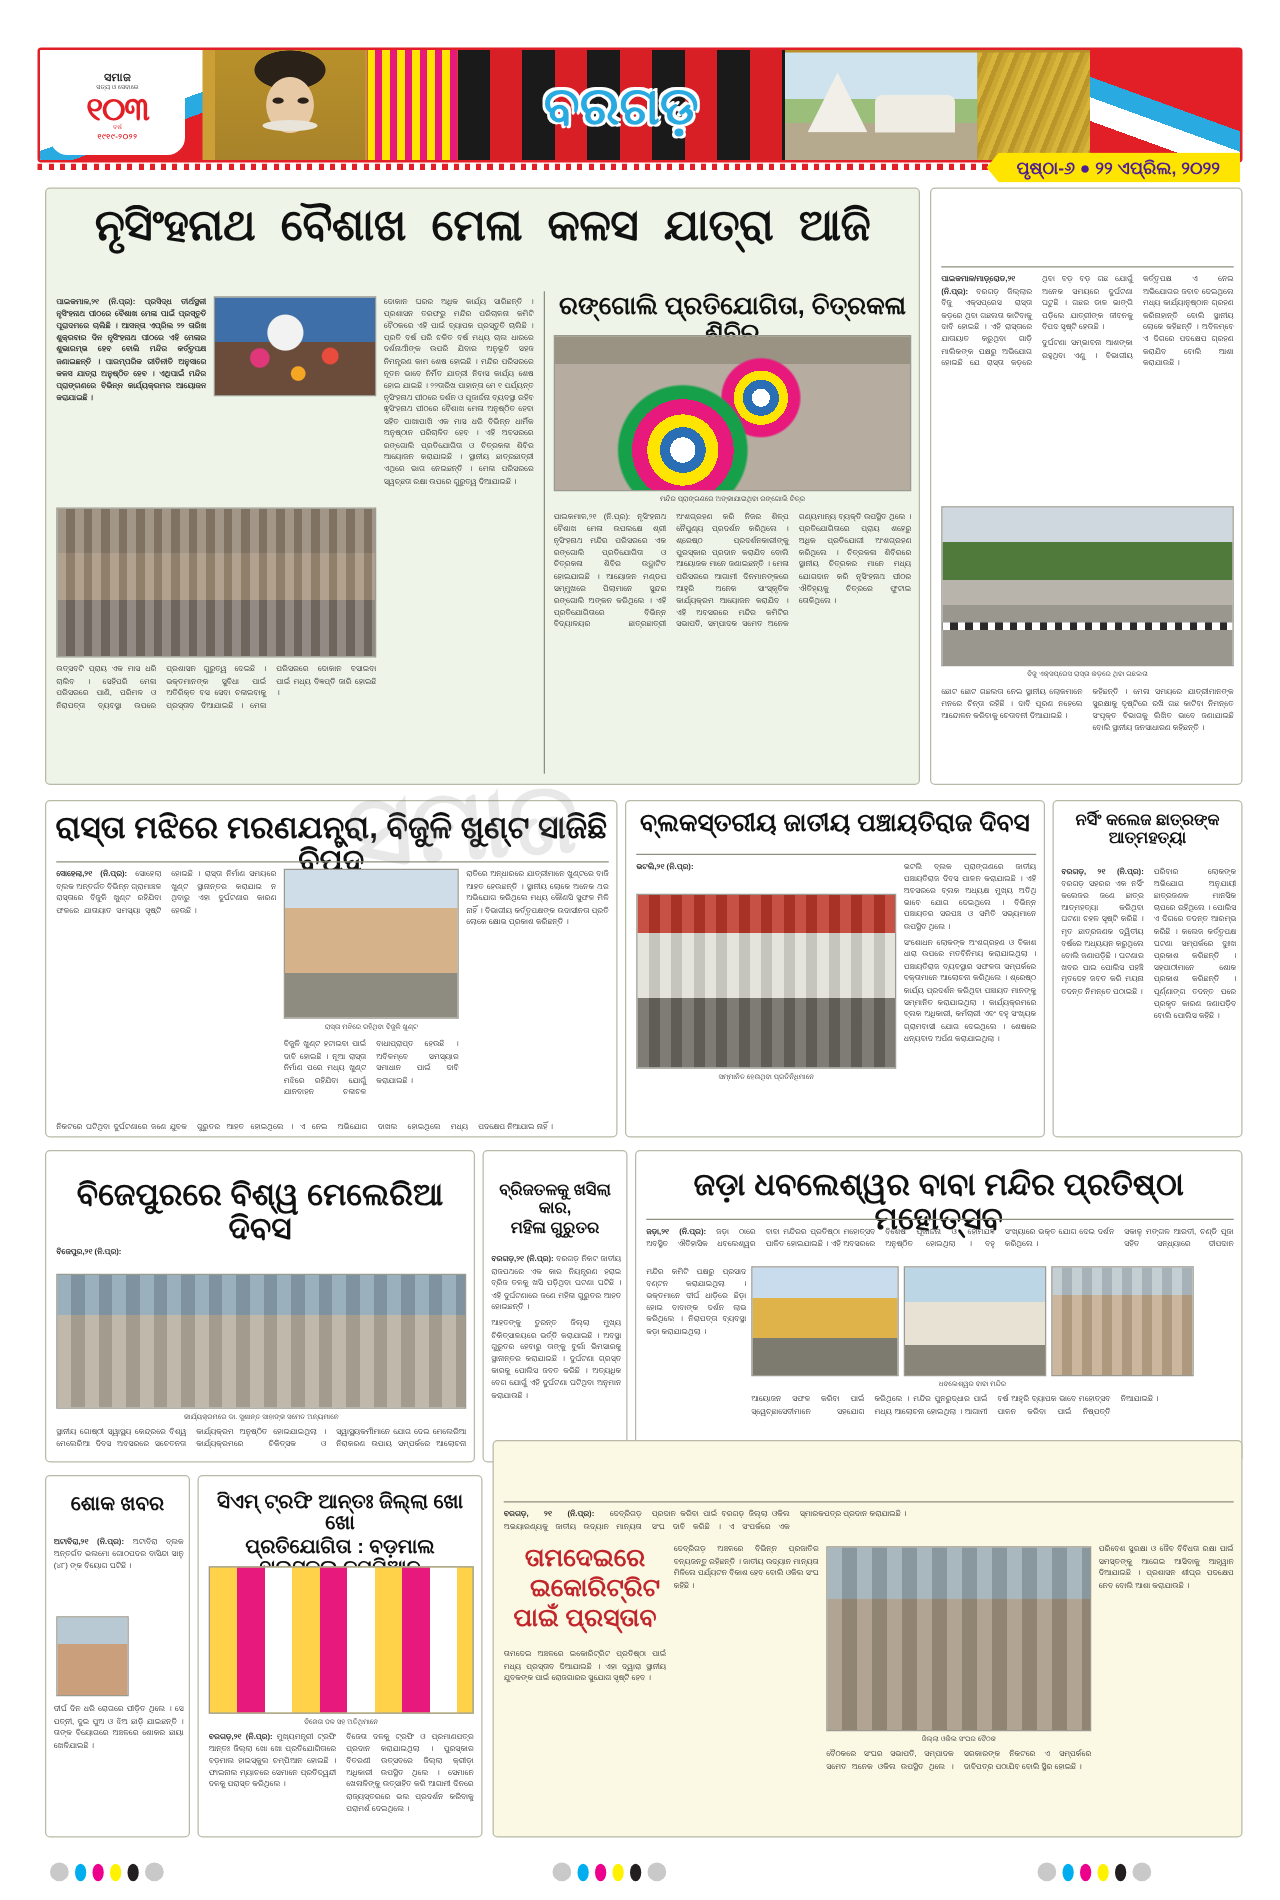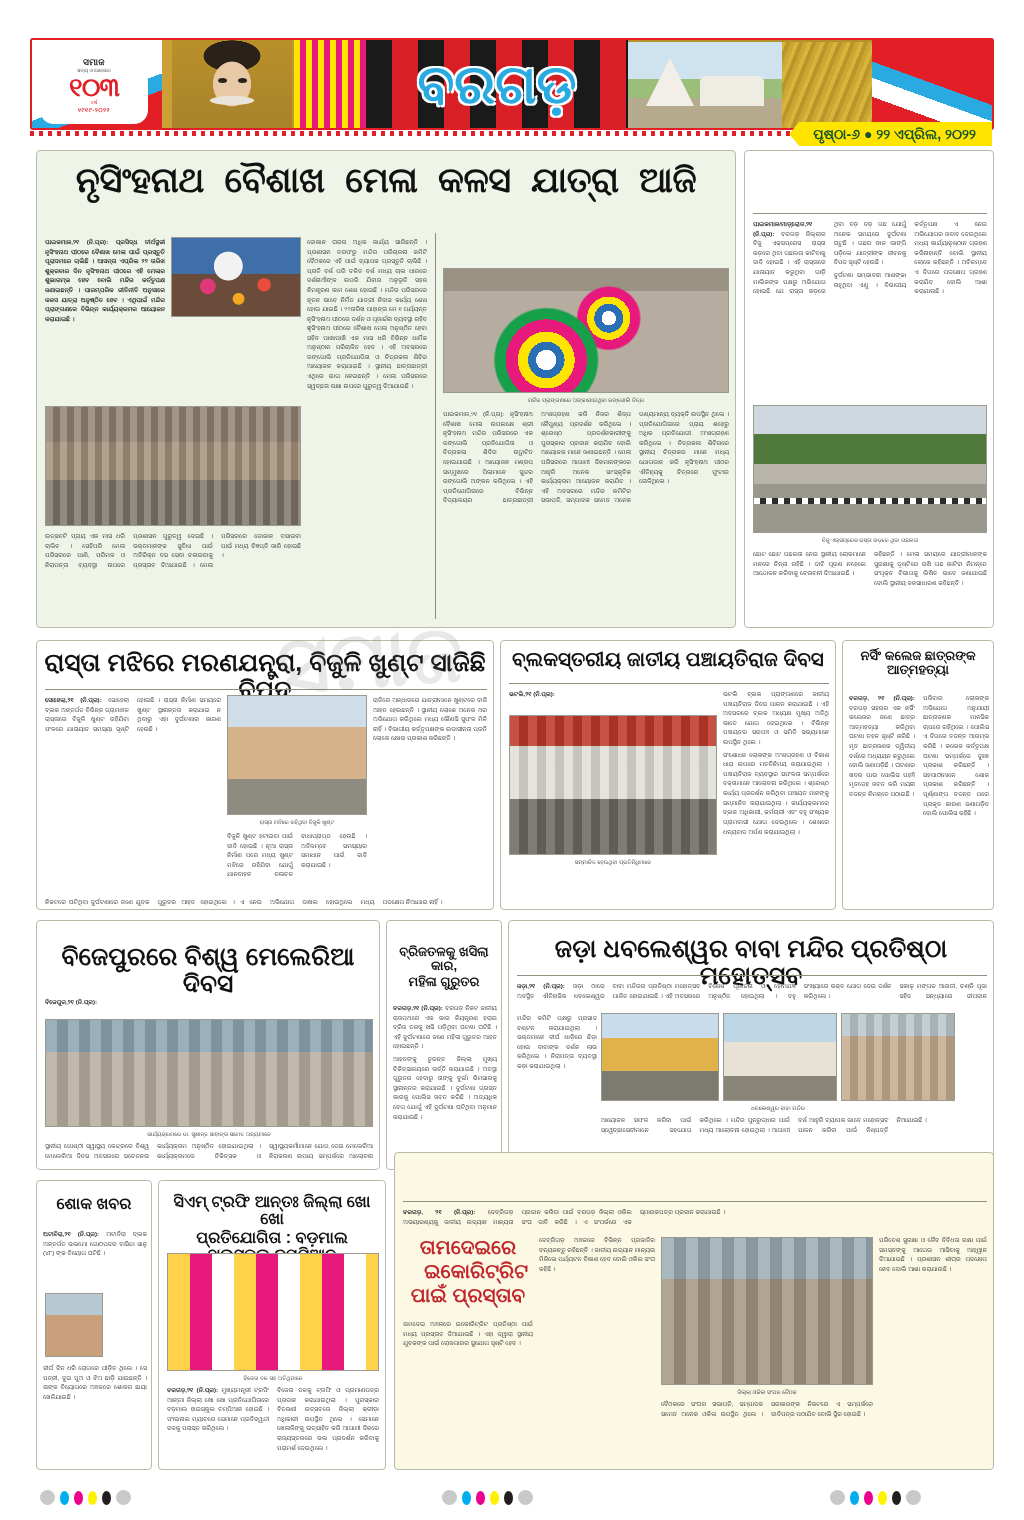--- a/index.html
+++ b/index.html
@@ -57,21 +57,21 @@
       repeating-linear-gradient(90deg, #1a1a1a 0 26px, #d81f26 26px 52px),
       #d81f26;
   }
   .mh-checks::after{
     content:""; position:absolute; inset:0;
     background: repeating-linear-gradient(0deg, rgba(255,255,255,.0) 0 22px, rgba(255,255,255,.0) 22px 44px);
   }
   .mh-title {
     position:absolute; left:340px; top:16px; width:250px; height:58px;
     display:flex; align-items:center; justify-content:center;
-    font-size:54px; font-weight:bold; color:#29abe2;
+    font-size:42px; font-weight:bold; color:#29abe2;
     text-shadow: 2px 2px 0 #fff, -2px -2px 0 #fff, 2px -2px 0 #fff, -2px 2px 0 #fff;
     z-index:3;
   }
   .mh-photo1 {
     position:absolute; left:596px; top:2px; width:154px; height:88px;
     background: linear-gradient(#cfe3ef 0 42%, #9bbf7a 42% 64%, #b5a98e 64% 100%);
   }
   .mh-photo1::before{
     content:""; position:absolute; left:18px; top:16px; width:48px; height:48px;
     background:#f1efe8; clip-path: polygon(50% 0,100% 100%,0 100%);
@@ -87,21 +87,21 @@
   .mh-redwedge {
     position:absolute; right:0; top:0; width:120px; height:92px;
     background: linear-gradient(200deg, #e21e26 0 48%, #29abe2 48% 60%, #ffffff 60% 74%, #e21e26 74% 100%);
   }
   .mh-dots {
     position:absolute; left:30px; top:131px; width:840px; height:5px;
     background: repeating-linear-gradient(90deg,#e21e26 0 4px, #fff 4px 9px);
   }
   .mh-date {
     position:absolute; right:32px; top:122px; height:24px; padding:0 16px 0 24px;
-    background:#ffe400; color:#14532d; font-size:14px; font-weight:bold;
+    background:#ffe400; color:#4c1d95; font-size:14px; font-weight:bold;
     display:flex; align-items:center;
     clip-path: polygon(10px 0, 100% 0, 100% 100%, 10px 100%, 0 50%);
   }
 
   
   .box { position:absolute; border:1px solid #b9b9a8; border-radius:4px; }
   .bg-mint { background:#eef4e8; }
   .bg-cream { background:#fbf8e4; }
   .bg-white { background:#ffffff; }
 
@@ -218,20 +218,21 @@
     <div class="photo ph-crowd" style="position:absolute; left:8px; top:255px; width:256px; height:120px;"></div>
     <div class="cols" style="position:absolute; left:8px; top:380px; width:256px; height:88px; column-count:3;">
       <p>ଉତ୍ସବଟି ପ୍ରାୟ ଏକ ମାସ ଧରି ଚାଲିବ । ସେହିପରି ମେଳା ପରିସରରେ ପାଣି, ପରିମଳ ଓ ନିରାପତ୍ତା ବ୍ୟବସ୍ଥା ଉପରେ ପ୍ରଶାସନ ଗୁରୁତ୍ୱ ଦେଇଛି । ଭକ୍ତମାନଙ୍କ ସୁବିଧା ପାଇଁ ଅତିରିକ୍ତ ବସ ସେବା ଚଳାଇବାକୁ ପ୍ରସ୍ତାବ ଦିଆଯାଇଛି । ମେଳା ପରିସରରେ ଦୋକାନ ବସାଇବା ପାଇଁ ମଧ୍ୟ ବିଜ୍ଞପ୍ତି ଜାରି ହୋଇଛି ।</p>
     </div>
     <div class="cols" style="position:absolute; left:270px; top:172px; width:120px; height:296px;">
       <p>ନୃସିଂହନାଥ ପୀଠରେ ବୈଶାଖ ମେଳା ଅନୁଷ୍ଠିତ ହେବା ସହିତ ପାଖାପାଖି ଏକ ମାସ ଧରି ବିଭିନ୍ନ ଧାର୍ମିକ ଅନୁଷ୍ଠାନ ପରିଚାଳିତ ହେବ । ଏହି ଅବସରରେ ରଙ୍ଗୋଲି ପ୍ରତିଯୋଗିତା ଓ ଚିତ୍ରକଳା ଶିବିର ଆୟୋଜନ କରାଯାଇଛି । ସ୍ଥାନୀୟ ଛାତ୍ରଛାତ୍ରୀ ଏଥିରେ ଭାଗ ନେଇଛନ୍ତି । ମେଳା ପରିସରରେ ସ୍ୱଚ୍ଛତା ରକ୍ଷା ଉପରେ ଗୁରୁତ୍ୱ ଦିଆଯାଇଛି ।</p>
     </div>
 
     <div class="rule-v" style="left:398px; top:82px; height:386px;"></div>
 
+    <div class="hl hl-md" style="position:absolute; left:404px; top:84px; width:290px;">ରଙ୍ଗୋଲି ପ୍ରତିଯୋଗିତା, ଚିତ୍ରକଳା ଶିବିର</div>
     <div class="photo ph-rangoli" style="position:absolute; left:406px; top:117px; width:286px; height:125px;"></div>
     <div class="cap" style="position:absolute; left:406px; top:244px; width:286px;">ମନ୍ଦିର ପ୍ରାଙ୍ଗଣରେ ଅଙ୍କାଯାଇଥିବା ରଙ୍ଗୋଲି ଚିତ୍ର</div>
     <div class="cols" style="position:absolute; left:406px; top:258px; width:286px; height:212px; column-count:3;">
       <p>ପାଇକମାଳ,୨୧ (ନି.ପ୍ର): ନୃସିଂହନାଥ ବୈଶାଖ ମେଳା ଉପଲକ୍ଷେ ଶ୍ରୀ ନୃସିଂହନାଥ ମନ୍ଦିର ପରିସରରେ ଏକ ରଙ୍ଗୋଲି ପ୍ରତିଯୋଗିତା ଓ ଚିତ୍ରକଳା ଶିବିର ଉଦ୍ଘାଟିତ ହୋଇଯାଇଛି । ଆୟୋଜନ ମଣ୍ଡପ ସମ୍ମୁଖରେ ପିଲାମାନେ ସୁନ୍ଦର ରଙ୍ଗୋଲି ଅଙ୍କନ କରିଥିଲେ । ଏହି ପ୍ରତିଯୋଗିତାରେ ବିଭିନ୍ନ ବିଦ୍ୟାଳୟର ଛାତ୍ରଛାତ୍ରୀ ଅଂଶଗ୍ରହଣ କରି ନିଜର ଶିଳ୍ପ ନୈପୁଣ୍ୟ ପ୍ରଦର୍ଶନ କରିଥିଲେ । ଶ୍ରେଷ୍ଠ ପ୍ରଦର୍ଶନକାରୀଙ୍କୁ ପୁରସ୍କାର ପ୍ରଦାନ କରାଯିବ ବୋଲି ଆୟୋଜକ ମାନେ ଜଣାଇଛନ୍ତି । ମେଳା ପରିସରରେ ଆଗାମୀ ଦିନମାନଙ୍କରେ ଆହୁରି ଅନେକ ସାଂସ୍କୃତିକ କାର୍ଯ୍ୟକ୍ରମ ଆୟୋଜନ କରାଯିବ । ଏହି ଅବସରରେ ମନ୍ଦିର କମିଟିର ସଭାପତି, ସମ୍ପାଦକ ସମେତ ଅନେକ ଗଣ୍ୟମାନ୍ୟ ବ୍ୟକ୍ତି ଉପସ୍ଥିତ ଥିଲେ । ପ୍ରତିଯୋଗିତାରେ ପ୍ରାୟ ଶହେରୁ ଅଧିକ ପ୍ରତିଯୋଗୀ ଅଂଶଗ୍ରହଣ କରିଥିଲେ । ଚିତ୍ରକଳା ଶିବିରରେ ସ୍ଥାନୀୟ ଚିତ୍ରକର ମାନେ ମଧ୍ୟ ଯୋଗଦାନ କରି ନୃସିଂହନାଥ ପୀଠର ଐତିହ୍ୟକୁ ଚିତ୍ରରେ ଫୁଟାଇ ତୋଳିଥିଲେ ।</p>
     </div>
   </div>
 
   <div class="box bg-white" style="left:744px; top:150px; width:250px; height:478px;">
     <div class="rule-h" style="left:8px; top:62px; width:234px;"></div>
     <div class="cols" style="position:absolute; left:8px; top:68px; width:234px; height:180px; column-count:3;">

